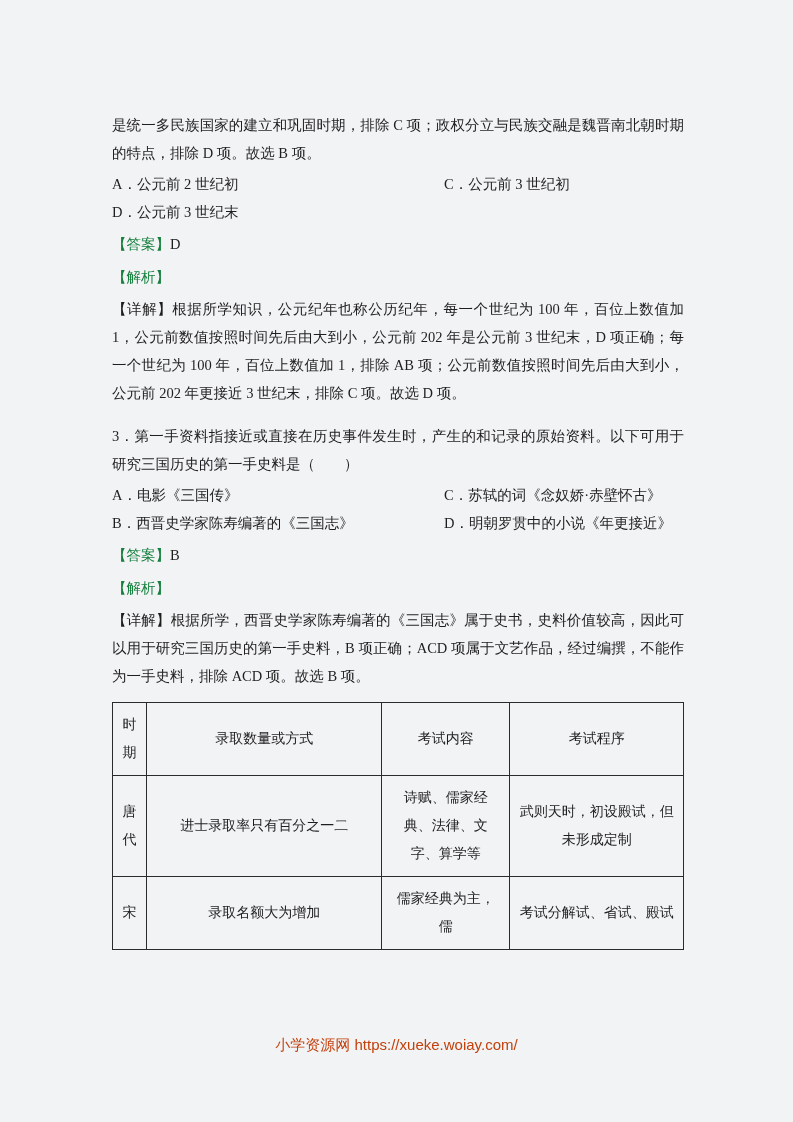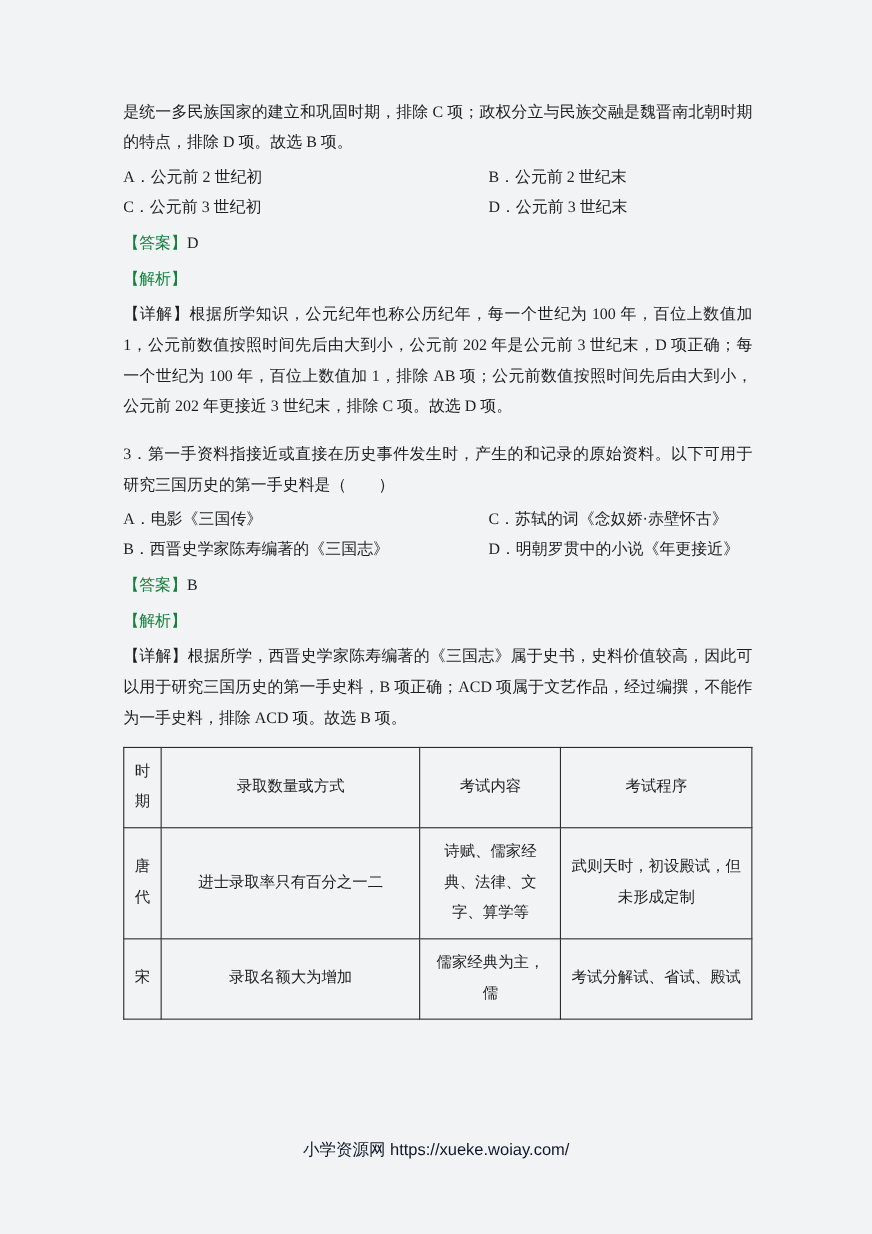--- a/index.html
+++ b/index.html
@@ -7,21 +7,21 @@
   body {
     position: relative;
     background: #f2f3f5;
     font-family: "Liberation Serif", "DejaVu Serif", serif;
     color: #1e1e1e;
     overflow: hidden;
   }
   .content {
     position: absolute;
     left: 112px;
-    top: 85px;
+    top: 108px;
     width: 572px;
     font-size: 14.5px;
   }
   .para {
     line-height: 28px;
     text-align: justify;
     margin: 3px 0;
   }
   .stem { margin-top: 15px; }
   .opts {
@@ -46,36 +46,35 @@
     vertical-align: middle;
     text-align: center;
   }
   .exam-table td.c1 { padding: 8px 6px; }
   .footer {
     position: absolute;
     left: 0;
     width: 100%;
     top: 1036px;
     text-align: center;
-    color: #0f172a;
+    color: #c2410c;
     font-size: 15px;
     font-family: "Liberation Sans", "DejaVu Sans", sans-serif;
   }
 </style>
 </head>
 <body>
 
 <div class="content">
 
   <p class="para">是统一多民族国家的建立和巩固时期，排除 C 项；政权分立与民族交融是魏晋南北朝时期的特点，排除 D 项。故选 B 项。</p>
 
   <section>
     <div class="opts">
       <span class="opt">A．公元前 2 世纪初</span>
-      <span class="opt">B．公元前 2 世纪末</span>
       <span class="opt">C．公元前 3 世纪初</span>
       <span class="opt">D．公元前 3 世纪末</span>
     </div>
     <p class="tagline"><span class="tag">【答案】</span><span>D</span></p>
     <p class="tagline"><span class="tag">【解析】</span></p>
     <p class="para">【详解】根据所学知识，公元纪年也称公历纪年，每一个世纪为 100 年，百位上数值加 1，公元前数值按照时间先后由大到小，公元前 202 年是公元前 3 世纪末，D 项正确；每一个世纪为 100 年，百位上数值加 1，排除 AB 项；公元前数值按照时间先后由大到小，公元前 202 年更接近 3 世纪末，排除 C 项。故选 D 项。</p>
   </section>
 
   <section>
     <p class="para stem">3．第一手资料指接近或直接在历史事件发生时，产生的和记录的原始资料。以下可用于研究三国历史的第一手史料是（　　）</p>

